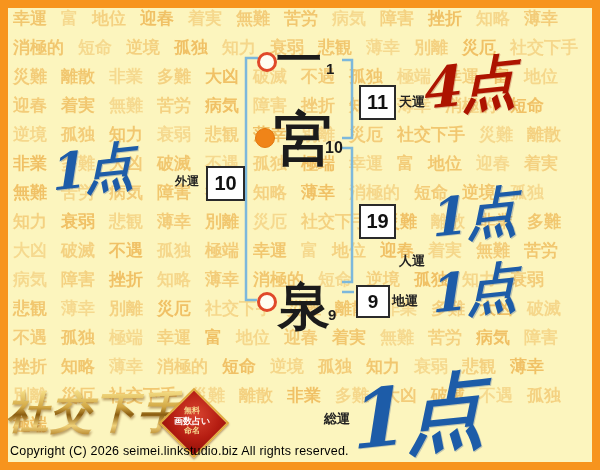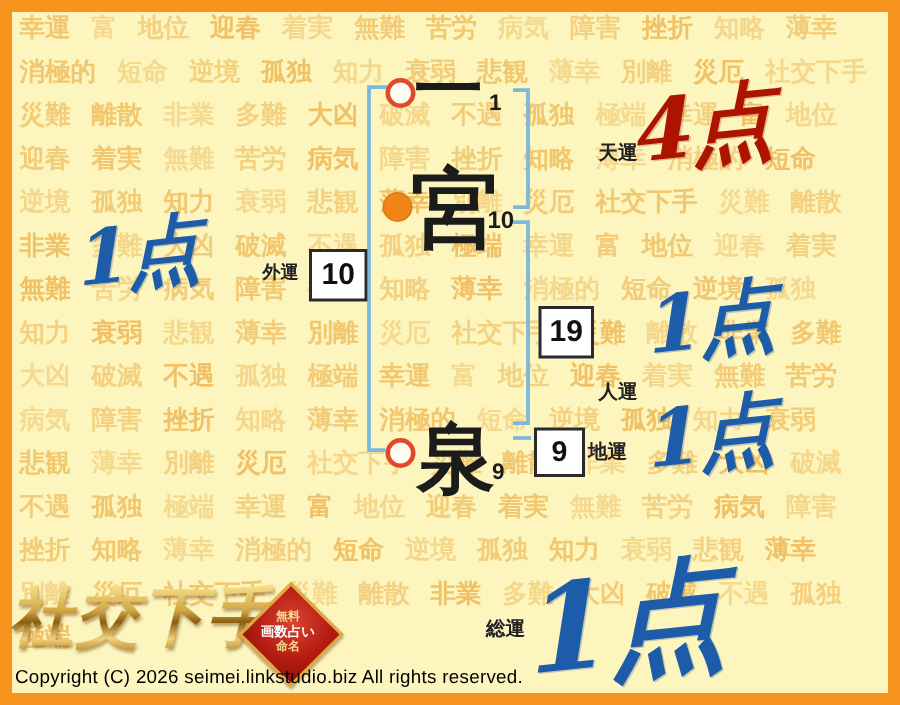--- a/index.html
+++ b/index.html
@@ -104,20 +104,21 @@
   <div class="stroke-num" style="left:326px;top:61px;font-size:15px;">1</div>
 
   <span class="mark filled" style="left:255px;top:128px;"></span>
   <div class="char" style="left:274px;top:110px;font-size:58px;">宮</div>
   <div class="stroke-num" style="left:325px;top:140px;font-size:16px;">10</div>
 
   <span class="mark ring" style="left:257px;top:292px;"></span>
   <div class="char" style="left:278px;top:280px;font-size:52px;">泉</div>
   <div class="stroke-num" style="left:328px;top:307px;font-size:15px;">9</div>
 
+  <div class="num-box" style="left:359px;top:85px;width:33px;height:31px;font-size:20px;">11</div>
   <div class="box-label" style="left:399px;top:95px;">天運</div>
 
   <div class="num-box" style="left:359px;top:204px;width:33px;height:31px;font-size:20px;">19</div>
   <div class="box-label" style="left:399px;top:214px;margin-top:40px;">人運</div>
 
   <div class="num-box" style="left:356px;top:285px;width:30px;height:29px;font-size:19px;">9</div>
   <div class="box-label" style="left:392px;top:294px;">地運</div>
 
   <div class="box-label" style="left:175px;top:175px;font-size:12px;">外運</div>
   <div class="num-box" style="left:206px;top:166px;width:35px;height:31px;font-size:20px;">10</div>

